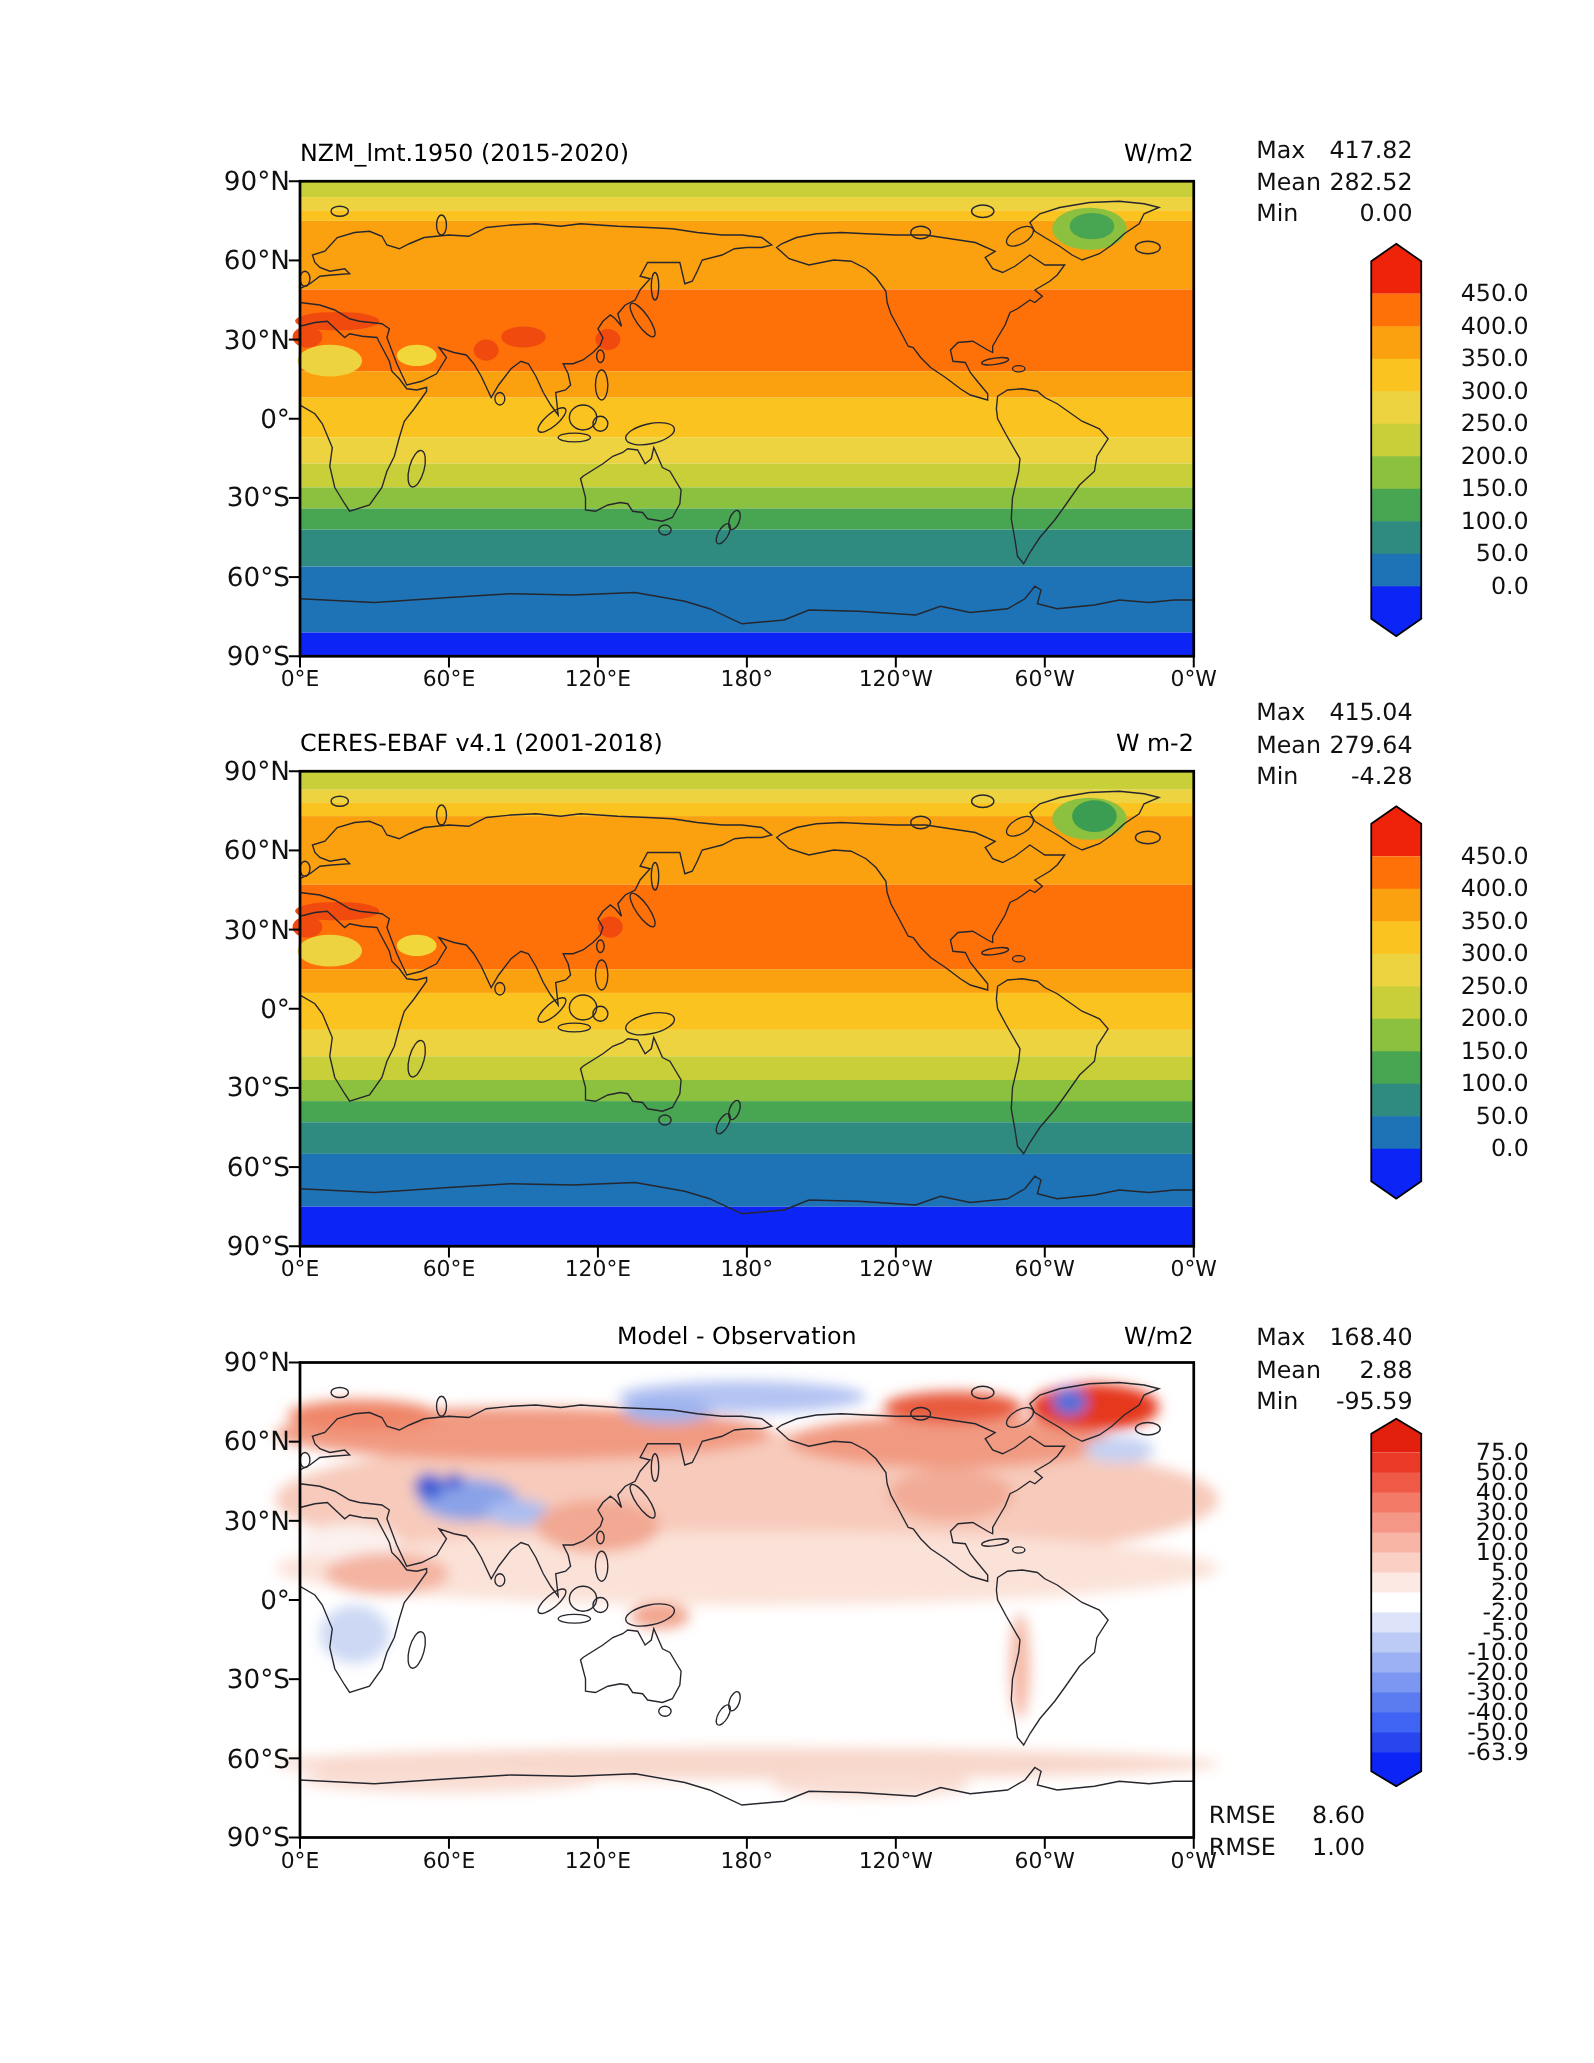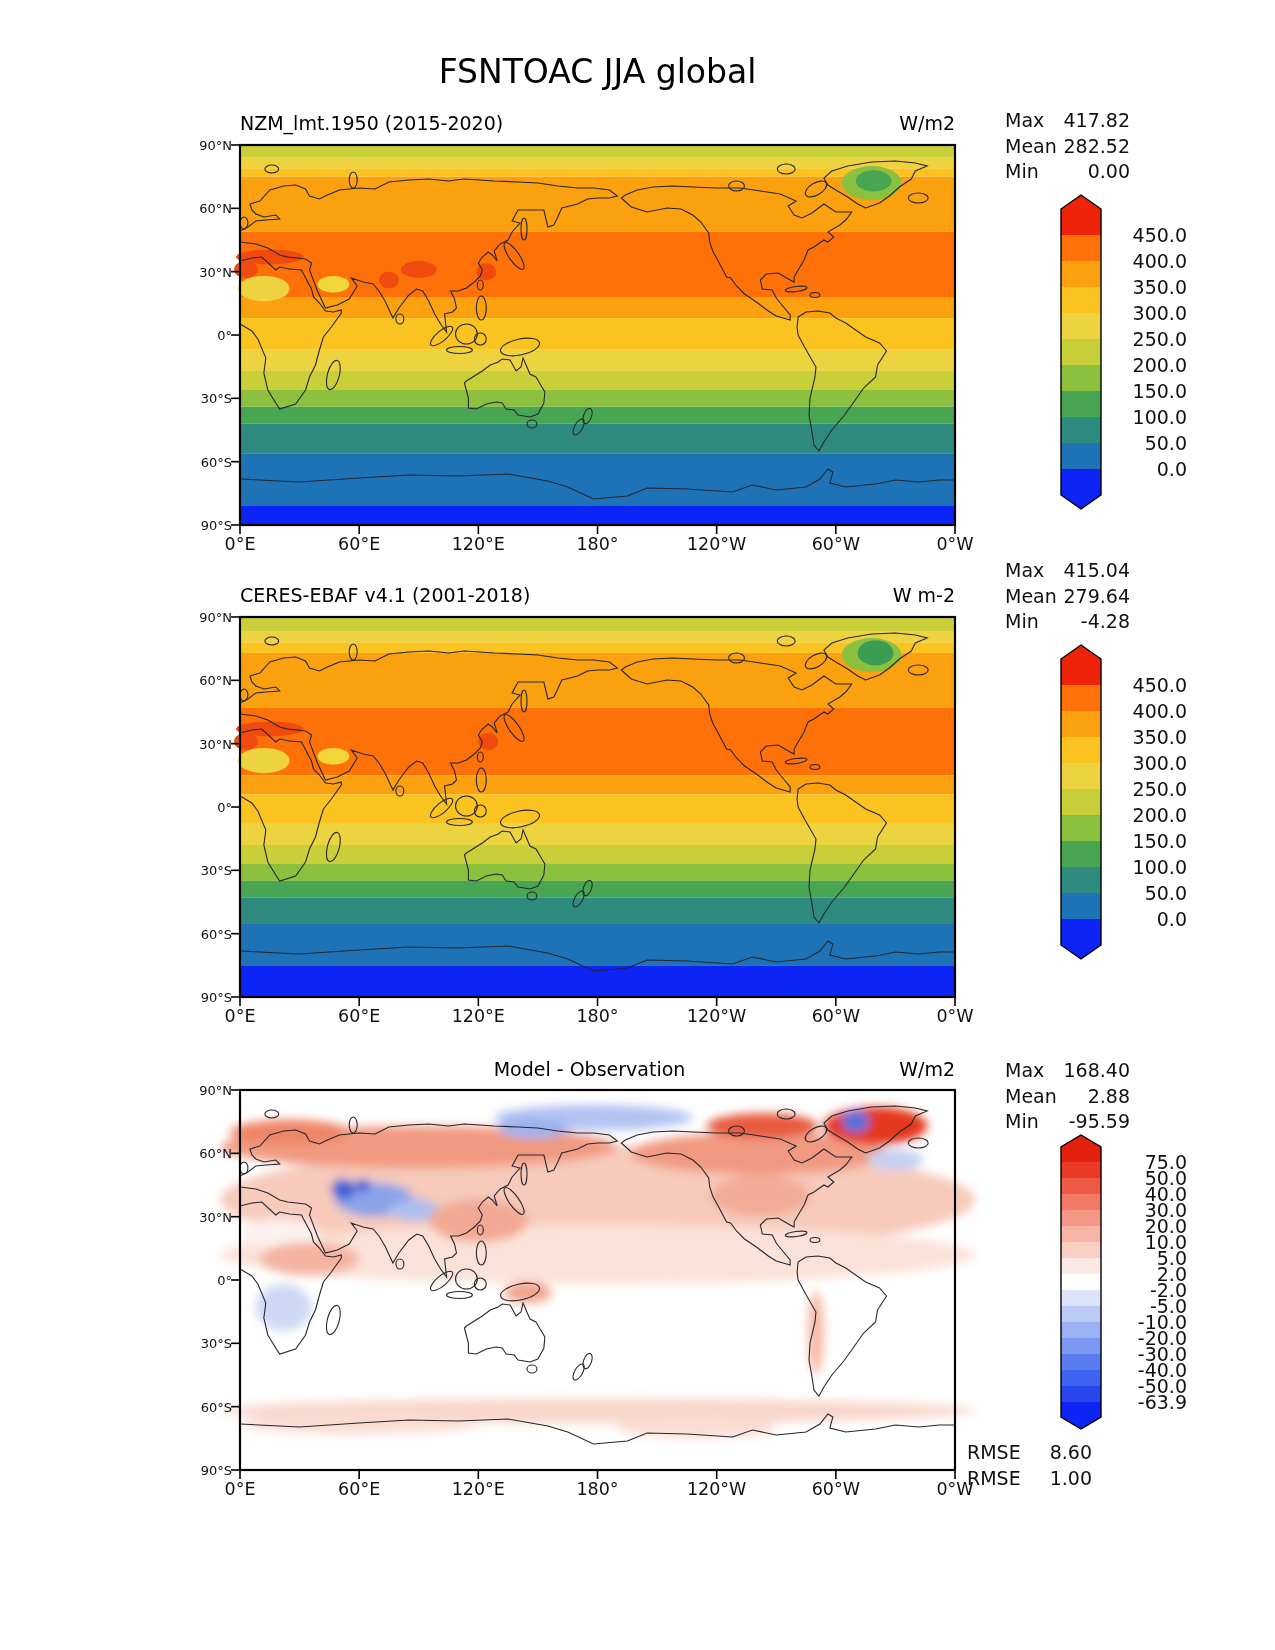--- a/index.html
+++ b/index.html
@@ -7,25 +7,25 @@
         font-family:"DejaVu Sans","Liberation Sans",sans-serif;color:#111;overflow:hidden;}
   .fig-title{position:absolute;left:240px;width:715px;top:52px;text-align:center;
              font-size:33px;color:#000;}
   .panel-header{position:absolute;display:flex;justify-content:space-between;
                 font-size:19px;color:#000;}
   .panel-header.centered .panel-title{position:absolute;left:0;right:16px;text-align:center;}
   .panel-header.centered .panel-units{margin-left:auto;z-index:2;background:transparent;}
   .map-wrap{position:absolute;}
   svg.map{display:block;overflow:visible;}
   .lat-labels span{position:absolute;right:0;transform:translateY(-50%);
-                   font-size:13px;white-space:nowrap;}
+                   font-size:21px;white-space:nowrap;}
   .lon-labels span{position:absolute;transform:translateX(-50%);font-size:17.5px;white-space:nowrap;}
   .stats{position:absolute;width:125px;font-size:19px;}
   .stats .row{display:flex;justify-content:space-between;line-height:25.5px;}
-  .cbar{position:absolute;}
+  .cbar{position:absolute;margin-left:36px;}
   .cbar svg{display:block;overflow:visible;}
   .cbar .cl{position:absolute;left:46px;width:80px;text-align:right;
             transform:translateY(-50%);font-size:19px;white-space:nowrap;}
 </style>
 </head>
 <body>
 
 <svg width="0" height="0" style="position:absolute">
   <defs>
     <filter id="soft" x="-30%" y="-30%" width="160%" height="160%">
@@ -61,21 +61,20 @@
       <ellipse cx="94" cy="230" rx="6" ry="15" transform="rotate(15 94 230)"></ellipse>
       <ellipse cx="580" cy="44" rx="12" ry="6" transform="rotate(-30 580 44)"></ellipse>
       <ellipse cx="500" cy="41" rx="8" ry="5"></ellipse>
       <ellipse cx="550" cy="24" rx="9" ry="5"></ellipse>
     </g>
   </defs>
 </svg>
 
 <div class="page">
 
-  <div class="fig-title">FSNTOAC JJA global</div>
 
   <div class="panel-header" style="left:240px;top:112px;width:715px;align-items:center;">
     <span class="panel-title">NZM_lmt.1950 (2015-2020)</span>
     <span class="panel-units">W/m2</span>
   </div>
   <div class="map-wrap" style="left:240px;top:145px;width:715px;height:380px;">
     <svg class="map" width="715" height="380" viewBox="0 0 720 380" preserveAspectRatio="none">
         <rect x="0" y="0" width="720" height="12.666666666666666" fill="#c9cf39"></rect>
         <rect x="0" y="12.666666666666666" width="720" height="10.555555555555555" fill="#edd33f"></rect>
         <rect x="0" y="23.22222222222222" width="720" height="8.444444444444446" fill="#fbc320"></rect>

